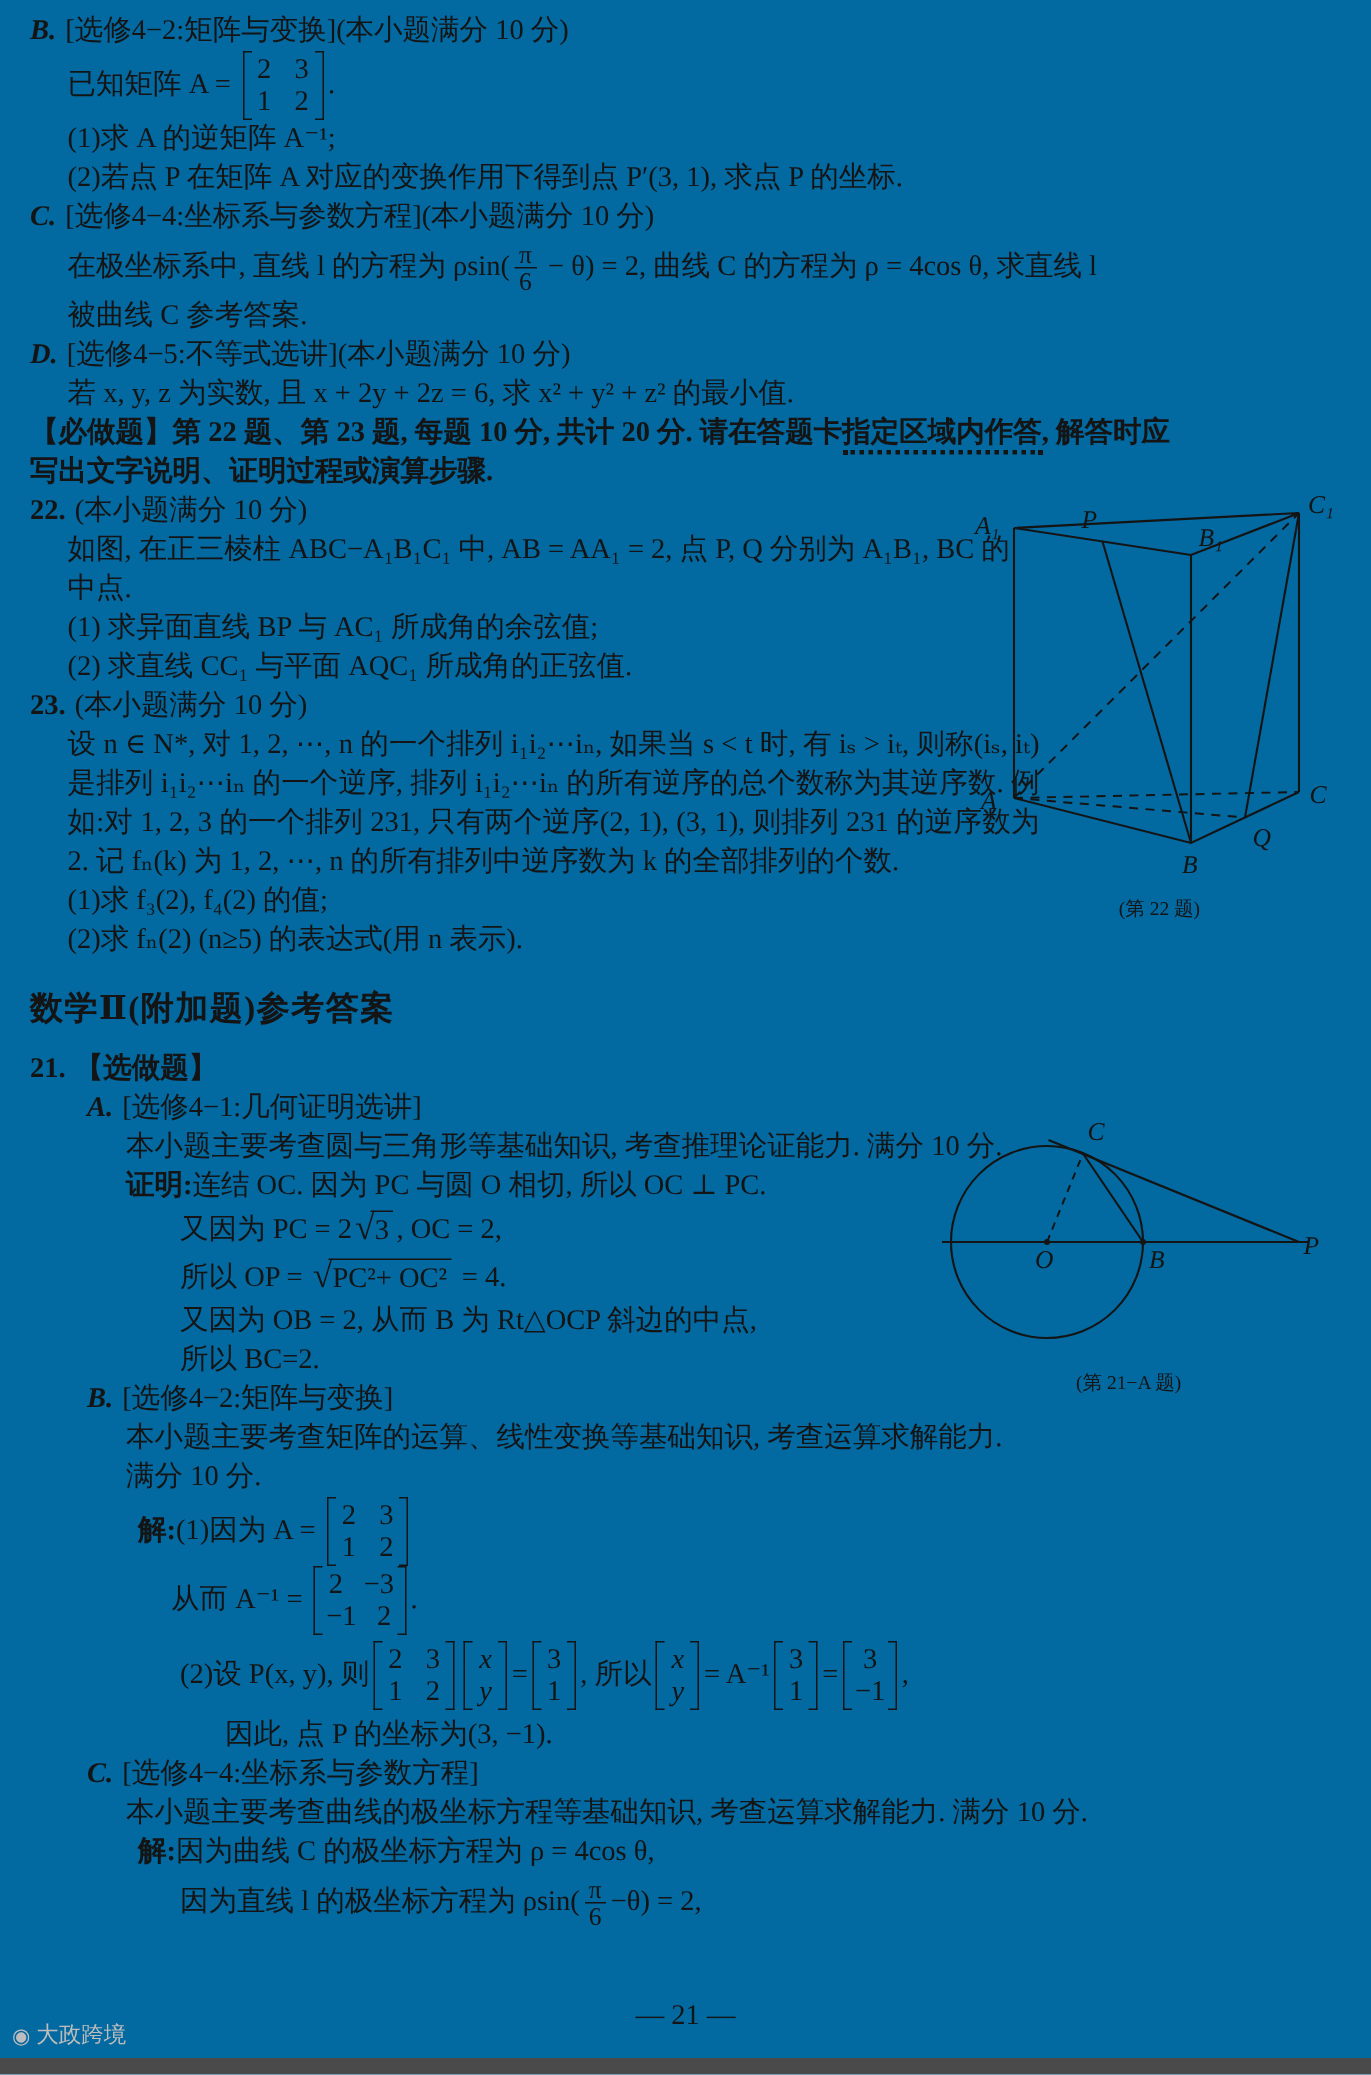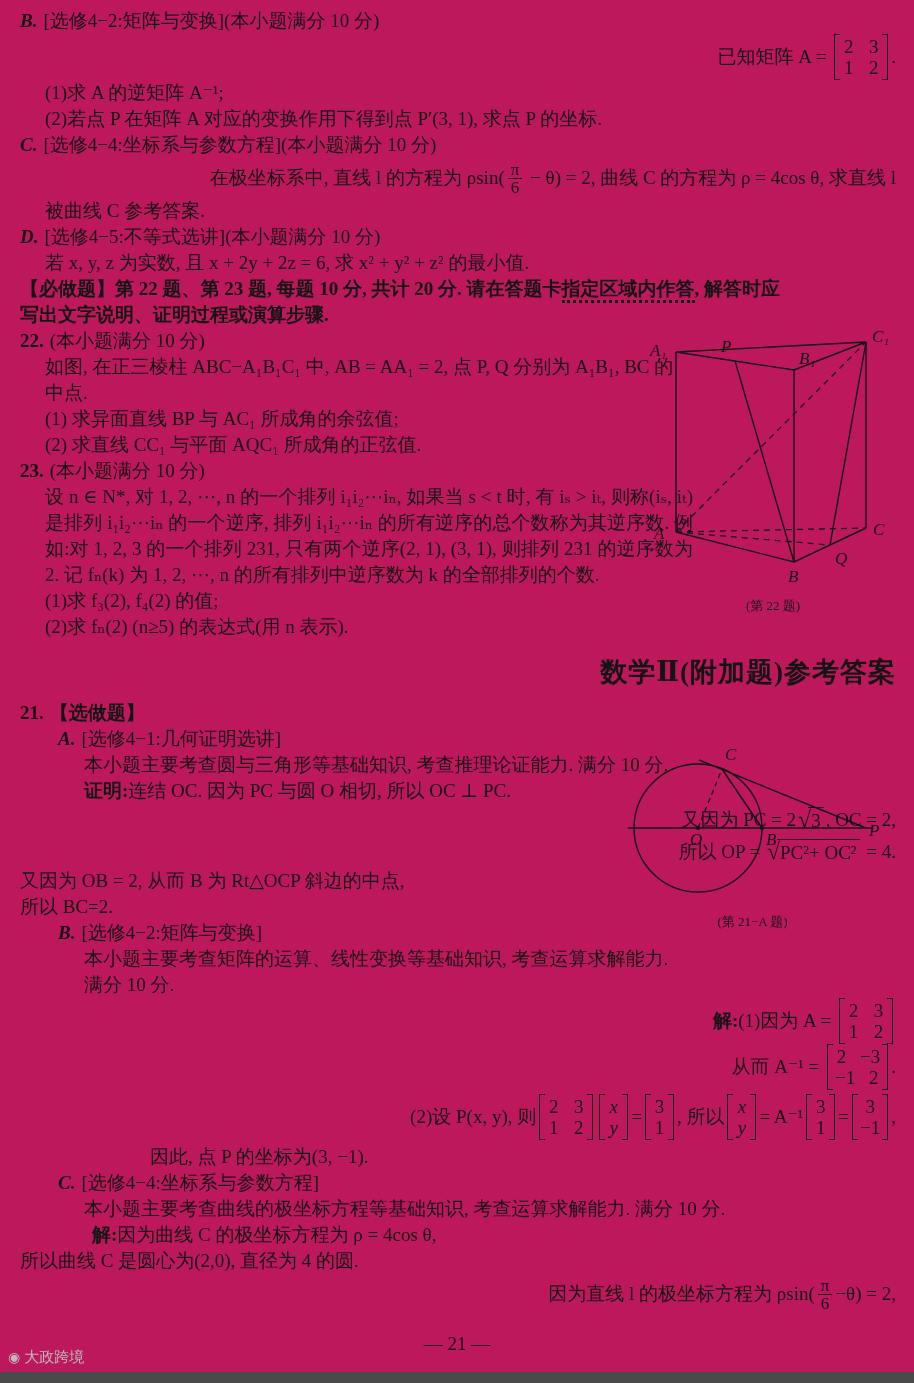--- a/index.html
+++ b/index.html
@@ -1,30 +1,30 @@
 <!DOCTYPE html>
 <html><head>
 <meta charset="utf-8">
 <style>
   html,body{margin:0;padding:0;background:#e8e8e8;}
-  .page{position:relative;width:914px;height:1383px;background:#be185d;overflow:hidden;
+  .page{position:relative;width:914px;height:1383px;background:#0369a1;overflow:hidden;
         font-family:"Liberation Serif","DejaVu Serif",serif;font-size:19px;line-height:26px;color:#141414;}
   .content{position:absolute;left:0;top:0;right:0;bottom:0;padding:8px 18px 0 20px;}
   .ln{min-height:26px;}
   .b{font-weight:bold;}
   .lbl{font-weight:bold;font-style:italic;margin-right:6px;}
   .numlbl{font-weight:bold;margin-right:6px;}
   .in45{margin-left:25px;}
   .in58{margin-left:38px;}
   .in84{margin-left:64px;}
   .in92{margin-left:72px;}
-  .in120{}
+  .in120{margin-left:100px;}
   .in130{margin-left:94px;}
   .in150{margin-left:130px;}
-  .mathline{display:flex;align-items:center;justify-content:flex-end;}
+  .mathline{display:flex;align-items:center;}
   .mathline span{white-space:pre;}
   .mh{height:46px;}
   .vh{height:54px;}
   .fh{height:40px;}
   .sh{height:32px;}
   
   .mat{display:inline-flex;align-items:center;margin:0 3px;}
   .mrows{display:inline-flex;flex-direction:column;position:relative;padding:2px 8px;}
   .mrows::before,.mrows::after{content:"";position:absolute;top:0;bottom:0;width:5px;border:1.6px solid #141414;}
   .mrows::before{left:0;border-right:none;}
@@ -34,21 +34,21 @@
   .it{font-style:italic;}
   
   .frac{display:inline-flex;flex-direction:column;vertical-align:middle;text-align:center;line-height:17px;font-size:17px;margin:0 3px;}
   .frac .fn{border-bottom:1.4px solid #141414;padding:0 3px;}
   .frac .fd{padding:0 3px;}
   
   .sqrt{display:inline-flex;align-items:flex-start;margin:0 2px;}
   .sqrt::before{content:"√";font-size:1.25em;line-height:1.05;margin-right:-3px;}
   .sqrt .rc{border-top:1.5px solid #141414;padding:0 3px;white-space:pre;}
   .emph{border-bottom:3px dotted #141414;padding-bottom:1px;}
-  .doc-title{text-align:right;font-size:27px;font-weight:bold;letter-spacing:1px;margin:12px 0 8px;line-height:40px;}
+  .doc-title{text-align:left;font-size:22px;font-weight:bold;letter-spacing:1px;margin:12px 0 8px;line-height:40px;}
   .wrap22{position:relative;}
   .wrap22 .txt{width:630px;}
   .wrap22 .para{width:648px;text-align:justify;}
   .fig22{position:absolute;top:-4px;right:-6px;width:258px;text-align:center;}
   .wrap21{position:relative;}
   .wrap21 .txt{width:520px;}
   .fig21{position:absolute;top:-58px;right:11px;width:265px;text-align:center;}
   .figcap{font-size:13px;line-height:24px;margin-top:2px;}
   figure{margin:0;}
   svg{display:block;}
@@ -236,21 +236,20 @@
         <span class="mrow"><span>−1</span></span>
       </span></span>
       <span>,</span>
     </div>
 
     <div class="ln in150">因此, 点 P 的坐标为(3, −1).</div>
 
     <div class="ln in58"><span class="lbl">C.</span><span>[选修4−4:坐标系与参数方程]</span></div>
     <div class="ln in84">本小题主要考查曲线的极坐标方程等基础知识, 考查运算求解能力. 满分 10 分.</div>
     <div class="ln in92"><span class="b">解:</span><span>因为曲线 C 的极坐标方程为 ρ = 4cos θ,</span></div>
-    <div class="ln in120">所以曲线 C 是圆心为(2,0), 直径为 4 的圆.</div>
 
     <div class="ln fh in120 mathline">
       <span>因为直线 l 的极坐标方程为 ρsin(</span>
       <span class="frac"><span class="fn">π</span><span class="fd">6</span></span>
       <span>−θ) = 2,</span>
     </div>
 
   </div>
 
   <div class="footer">— 21 —</div>

